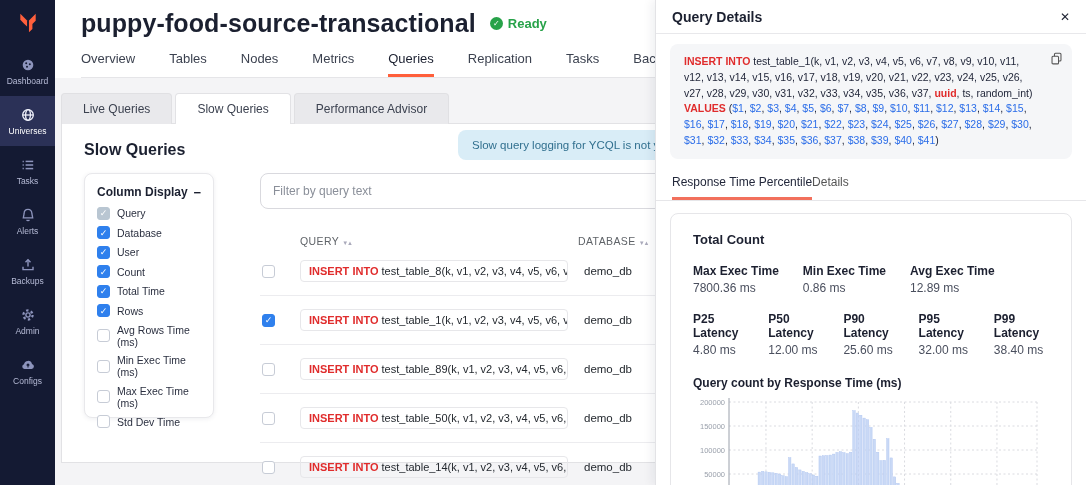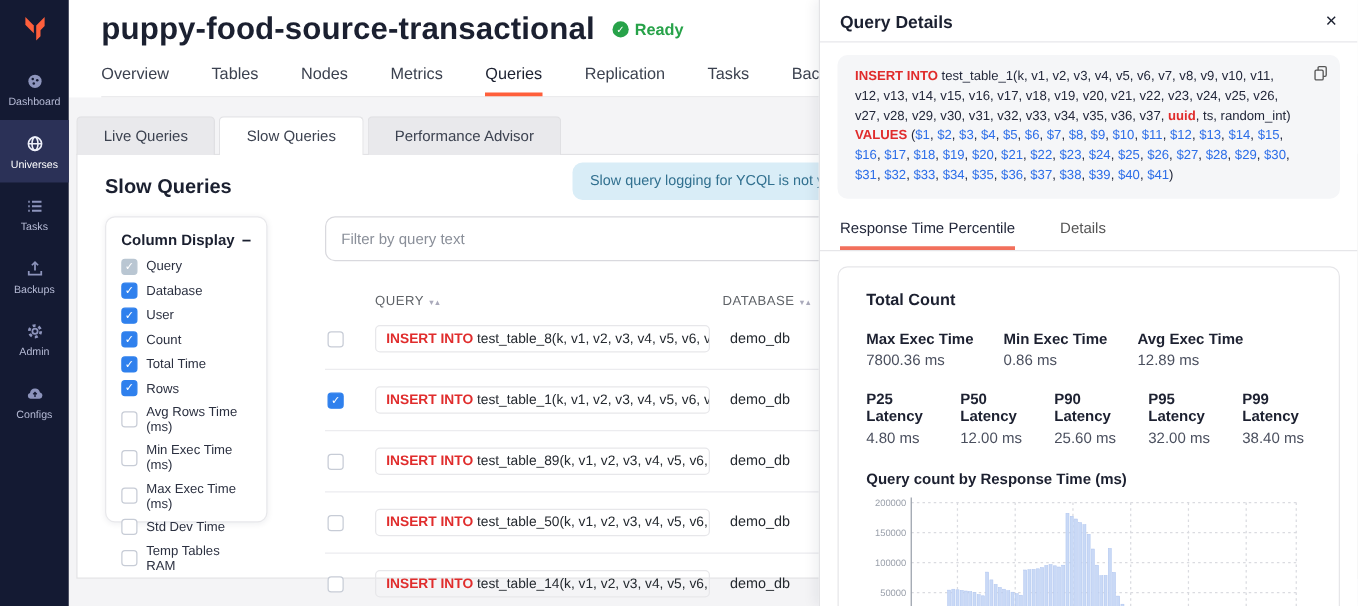--- a/index.html
+++ b/index.html
@@ -53,21 +53,21 @@
   .kw{color:#e02c2c;font-weight:bold}
   .prm{color:#2b6de8}
   .dbcell{width:86px;font-size:11.5px;color:#24292f}
   
   .qd{position:absolute;top:0;right:0;width:431px;height:485px;background:#fff;border-left:1px solid #e3e3e6;box-shadow:-3px 0 10px rgba(20,24,50,.07);z-index:30;display:flex;flex-direction:column}
   .qd-head{display:flex;justify-content:space-between;align-items:center;padding:9px 16px 8px;border-bottom:1px solid #e8e8eb}
   .qd-title{font-size:14px;font-weight:bold;color:#1b2030}
   .qd-close{font-size:12px;color:#1b2030;cursor:pointer}
   .sql-box{margin:10px 14px 2px;background:#f5f6f8;border-radius:8px;padding:10px 34px 10px 14px;font-size:10.5px;line-height:1.5;color:#23283b;position:relative}
   .copy-btn{position:absolute;top:8px;right:9px;cursor:pointer;color:#555}
-  .qd-tabs{display:flex;gap:36px;padding:0 16px;border-bottom:1px solid #e6e6e9;margin-top:4px}
+  .qd-tabs{display:flex;padding:0 16px;border-bottom:1px solid #e6e6e9;margin-top:4px}
   .qd-tab{padding:10px 0 8px;font-size:12px;color:#555;cursor:pointer}
   .qd-tab.active{color:#23283b;border-bottom:3px solid #f2705c}
   .stats-card{margin:12px 14px;border:1px solid #e6e6e9;border-radius:8px;padding:18px 22px;flex:1;background:#fff}
   .stat-label{font-weight:bold;font-size:12px;color:#1c2030}
   .stat-value{font-size:12px;color:#4a4f5e;margin-top:3px}
   .tc-value{font-size:12.5px;color:#2b3040;margin-top:3px}
   .stat-row{display:flex;margin-top:17px}
   .stat{margin-right:24px}
   .stat:last-child{margin-right:0}
   .chart-title{font-weight:bold;font-size:12px;margin-top:19px;color:#1c2030}
@@ -105,20 +105,27 @@
       <line x1="5.6" y1="4.4" x2="13.2" y2="4.4"></line>
         <line x1="5.6" y1="8" x2="13.2" y2="8"></line>
         <line x1="5.6" y1="11.6" x2="13.2" y2="11.6"></line>
       <line x1="2.6" y1="4.4" x2="3.8" y2="4.4"></line>
         <line x1="2.6" y1="8" x2="3.8" y2="8"></line>
         <line x1="2.6" y1="11.6" x2="3.8" y2="11.6"></line>
     </svg>
     <span class="lbl">Tasks</span>
   </div>
   <div class="side-item">
+    <svg width="16" height="16" viewBox="0 0 16 16" fill="none" stroke="currentColor" stroke-width="1.3">
+      <path d="M8 2.4c-2.6 0-3.9 1.9-3.9 4.3L3.3 10.8h9.4L11.9 6.7c0-2.4-1.3-4.3-3.9-4.3z"></path>
+      <path d="M6.7 12.7a1.35 1.35 0 002.6 0"></path>
+    </svg>
+    <span class="lbl">Alerts</span>
+  </div>
+  <div class="side-item">
     <svg width="16" height="16" viewBox="0 0 16 16" fill="none" stroke="currentColor" stroke-width="1.4">
       <path d="M3 9.8v2.8h10V9.8"></path>
         <path d="M8 9.4V2.8"></path>
         <path d="M5.5 5.2L8 2.7l2.5 2.5"></path>
     </svg>
     <span class="lbl">Backups</span>
   </div>
   <div class="side-item">
     <svg width="16" height="16" viewBox="0 0 16 16" fill="none" stroke="currentColor">
       <circle cx="8" cy="8" r="2.1" stroke-width="1.4"></circle>
@@ -207,24 +214,20 @@
             <span class="cb"></span>
             <span>Min Exec Time (ms)</span>
           </div>
           <div class="cc-item">
             <span class="cb"></span>
             <span>Max Exec Time (ms)</span>
           </div>
           <div class="cc-item">
             <span class="cb"></span>
             <span>Std Dev Time</span>
-          </div>
-          <div class="cc-item">
-            <span class="cb"></span>
-            <span>Temp Tables RAM</span>
           </div>
         </div>
 
         <div class="right-col">
           <input class="filter-input" type="text" placeholder="Filter by query text" style="">
           <div class="thead">
             <span class="th-query"><span>QUERY</span><span class="sort">▼▲</span></span>
             <span class="th-db"><span>DATABASE</span><span class="sort">▼▲</span></span>
           </div>
 

